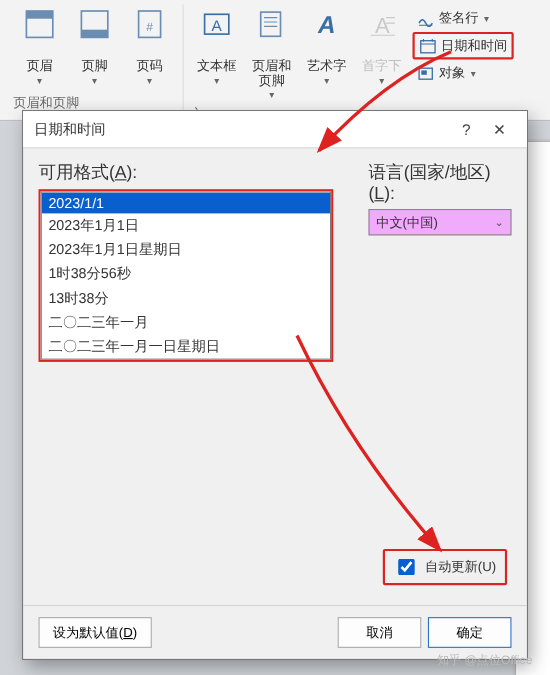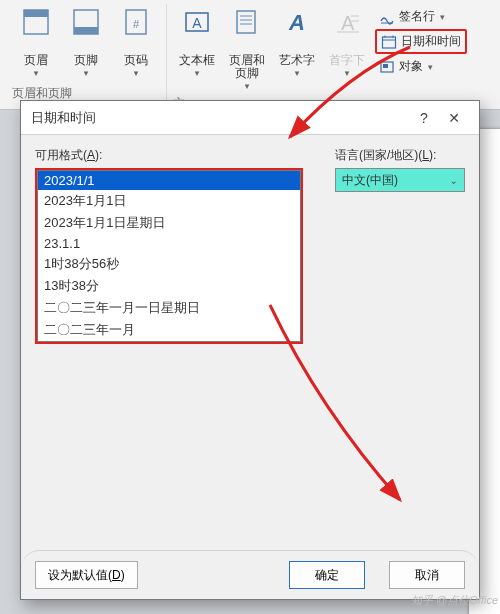--- a/index.html
+++ b/index.html
@@ -150,21 +150,21 @@
     flex: 1;
     display: flex;
     flex-direction: column;
   }
   .col-right {
     width: 130px;
     display: flex;
     flex-direction: column;
     margin-left: 18px;
   }
-  .fld-label { font-size: 12px; margin-bottom: 4px; }
+  .fld-label { font-size: 16px; margin-bottom: 4px; }
   .fld-label .ul { text-decoration: underline; }
   .listbox-wrap {
     flex: 1;
     border: 2px solid #d22;
     padding: 0;
     background: #fff;
     display: flex;
   }
   .listbox {
     flex: 1;
@@ -177,21 +177,21 @@
     padding: 2px 6px;
     white-space: nowrap;
   }
   .listitem.selected {
     background: #0a5fcf;
     color: #fff;
   }
   .lang-select {
     display: flex;
     align-items: center;
-    background: #5eead4;
+    background: #f0abfc;
     border: 1px solid #888;
     height: 24px;
     padding: 0 6px;
     font-size: 12px;
     justify-content: space-between;
   }
   .lang-select .caret { font-size: 10px; color:#555; }
 
   .auto-row {
     margin-top: auto;
@@ -206,47 +206,45 @@
     padding: 4px 8px;
     border-radius: 2px;
     font-size: 12px;
   }
   .auto-chk input { accent-color: #0a5fcf; width:15px; height:15px; }
 
   .footer {
     border-top: 1px solid #d4d4d4;
     padding: 10px 14px;
     display: flex;
-    gap: 24px;
-    align-items: center;
-    border-radius: 19px;
+    gap: 6px;
+    align-items: center;
   }
   .footer .spacer { flex:1; }
   button.dlg {
     min-width: 76px;
     height: 28px;
     font-size: 12px;
     background: #fdfdfd;
     border: 1px solid #aaa;
     padding: 0 12px;
   }
   button.dlg.primary { border: 1.5px solid #2a72c8; }
 
   
   .arrow {
     position: absolute;
     pointer-events: none;
   }
   
   .watermark {
     position:absolute;
-    right:2px; bottom:6px;
+    right:16px; bottom:6px;
     font-size:11px;
     color:#bbb;
-    font-style:italic;
   }
 </style>
 </head>
 <body>
 
 <div class="ribbon">
 
   <div class="rgroup">
     <div class="row">
       <div class="big-btn">
@@ -382,48 +380,53 @@
     <div class="upper">
       <div class="col-left">
         <div class="fld-label">
           <span>可用格式(</span><span class="ul">A</span><span>):</span>
         </div>
         <div class="listbox-wrap">
           <div class="listbox" id="formats-list">
               <div class="listitem selected">2023/1/1</div>
               <div class="listitem">2023年1月1日</div>
               <div class="listitem">2023年1月1日星期日</div>
-              <div class="listitem">23.1.1</div>
               <div class="listitem">1时38分56秒</div>
               <div class="listitem">13时38分</div>
+              <div class="listitem">二〇二三年一月</div>
               <div class="listitem">二〇二三年一月一日星期日</div>
-              <div class="listitem">二〇二三年一月</div>
             </div>
         </div>
       </div>
       <div class="col-right">
         <div class="fld-label">
           <span>语言(国家/地区)(</span><span class="ul">L</span><span>):</span>
         </div>
         <div class="lang-select">
           <span>中文(中国)</span>
           <span class="caret">⌄</span>
         </div>
       </div>
     </div>
 
+    <div class="auto-row">
+      <label class="auto-chk">
+        <input type="checkbox" checked="" style="">
+        <span><span>自动更新(</span><span class="ul">U</span><span>)</span></span>
+      </label>
+    </div>
   </div>
 
   <div class="footer">
     <button class="dlg">
       <span>设为默认值(</span><span style="text-decoration:underline">D</span><span>)</span>
     </button>
     <span class="spacer"></span>
+    <button class="dlg">取消</button>
     <button class="dlg primary">确定</button>
-    <button class="dlg">取消</button>
   </div>
 </div>
 
 <svg class="arrow" style="top:42px; left:260px;" width="160" height="110">
   <defs>
       <marker id="ah1" markerWidth="10" markerHeight="10" refX="7" refY="3" orient="auto">
         <path d="M0,0 L8,3 L0,6 Z" fill="#d22"></path>
       </marker>
     </defs>
   <path d="M150,5 Q90,30 30,95" fill="none" stroke="#d22" stroke-width="3" marker-end="url(#ah1)"></path>

